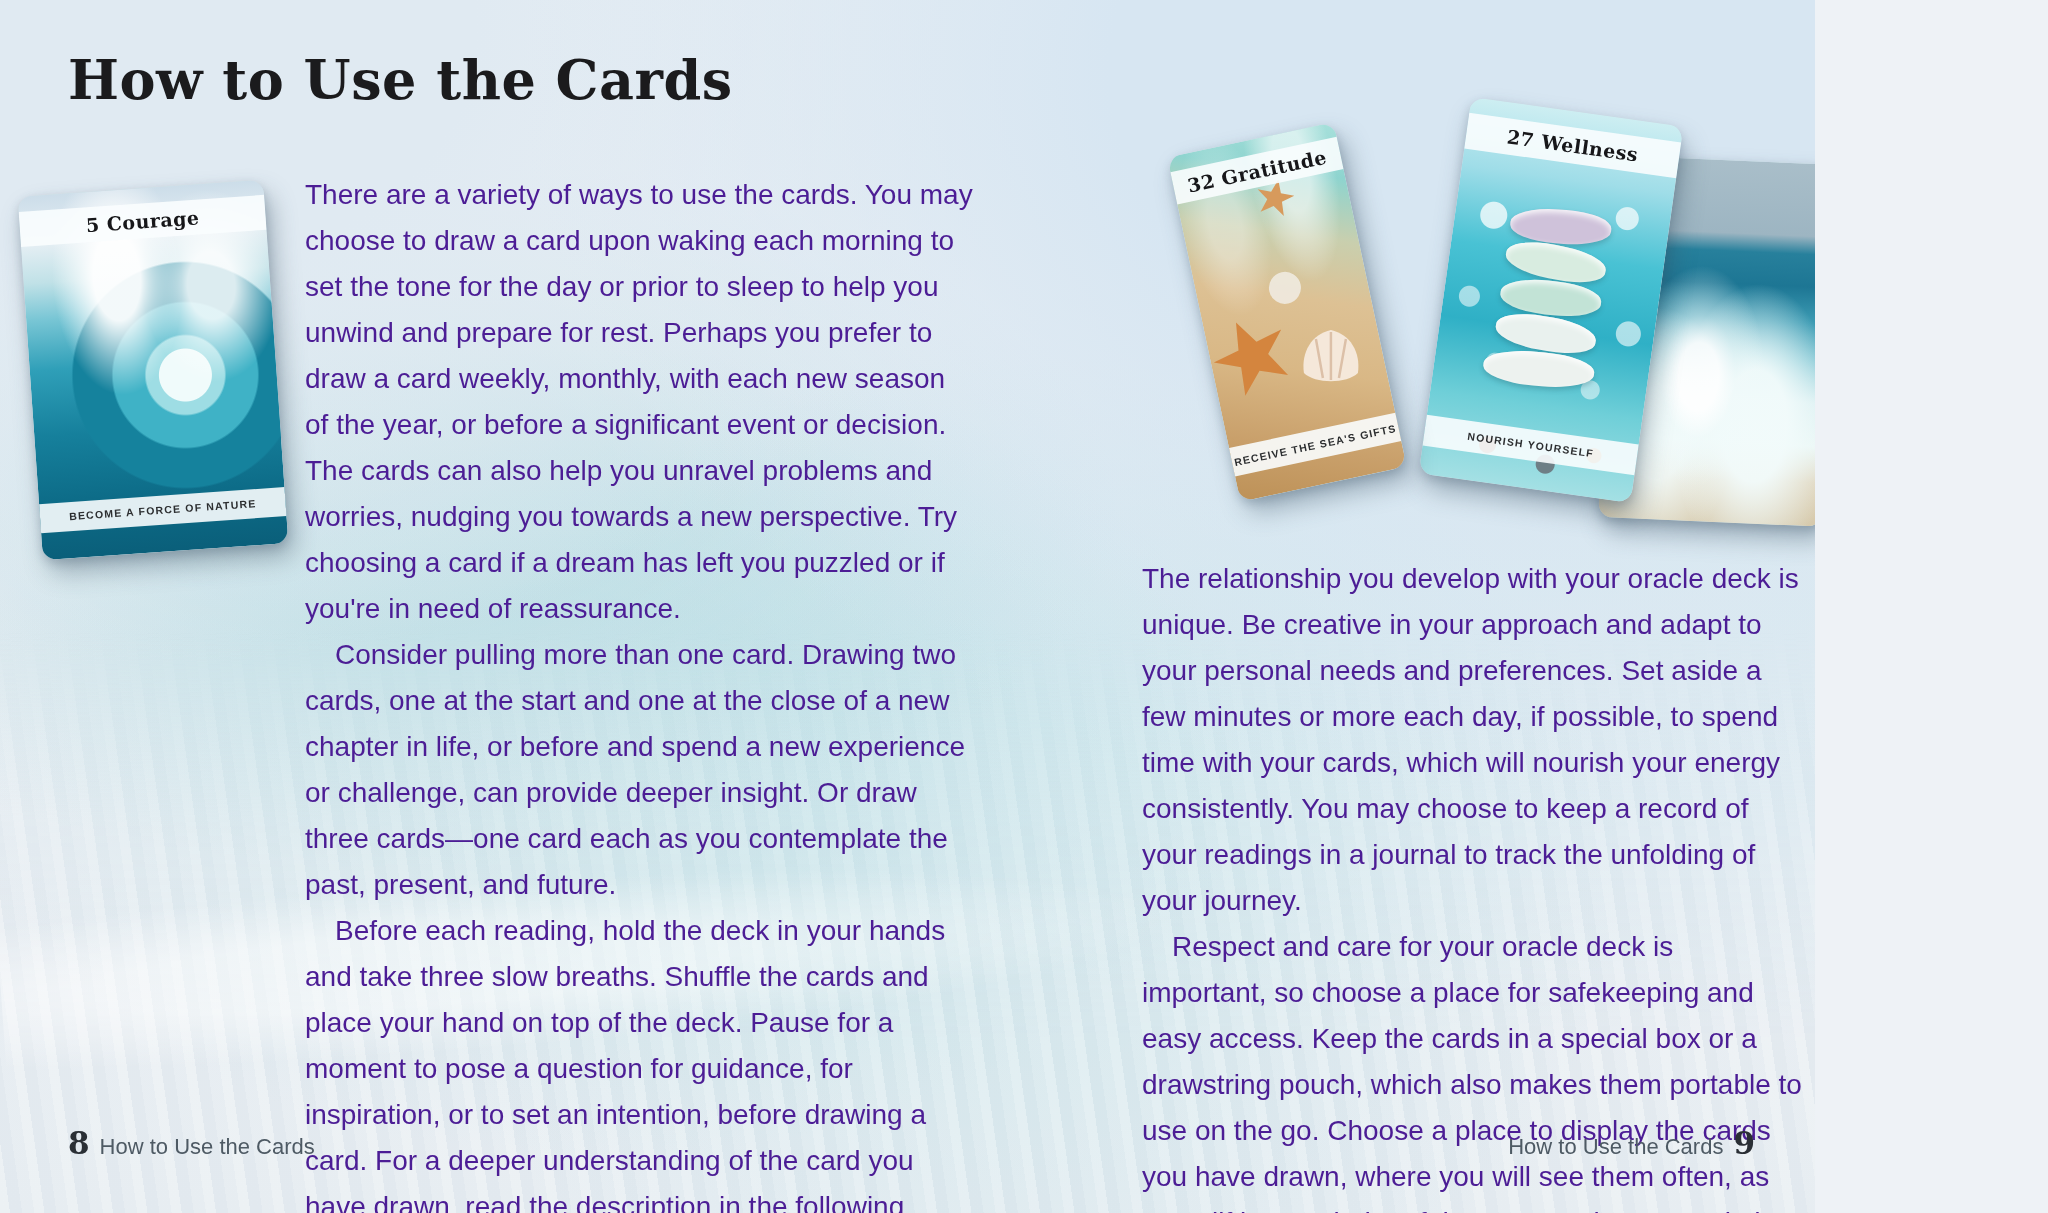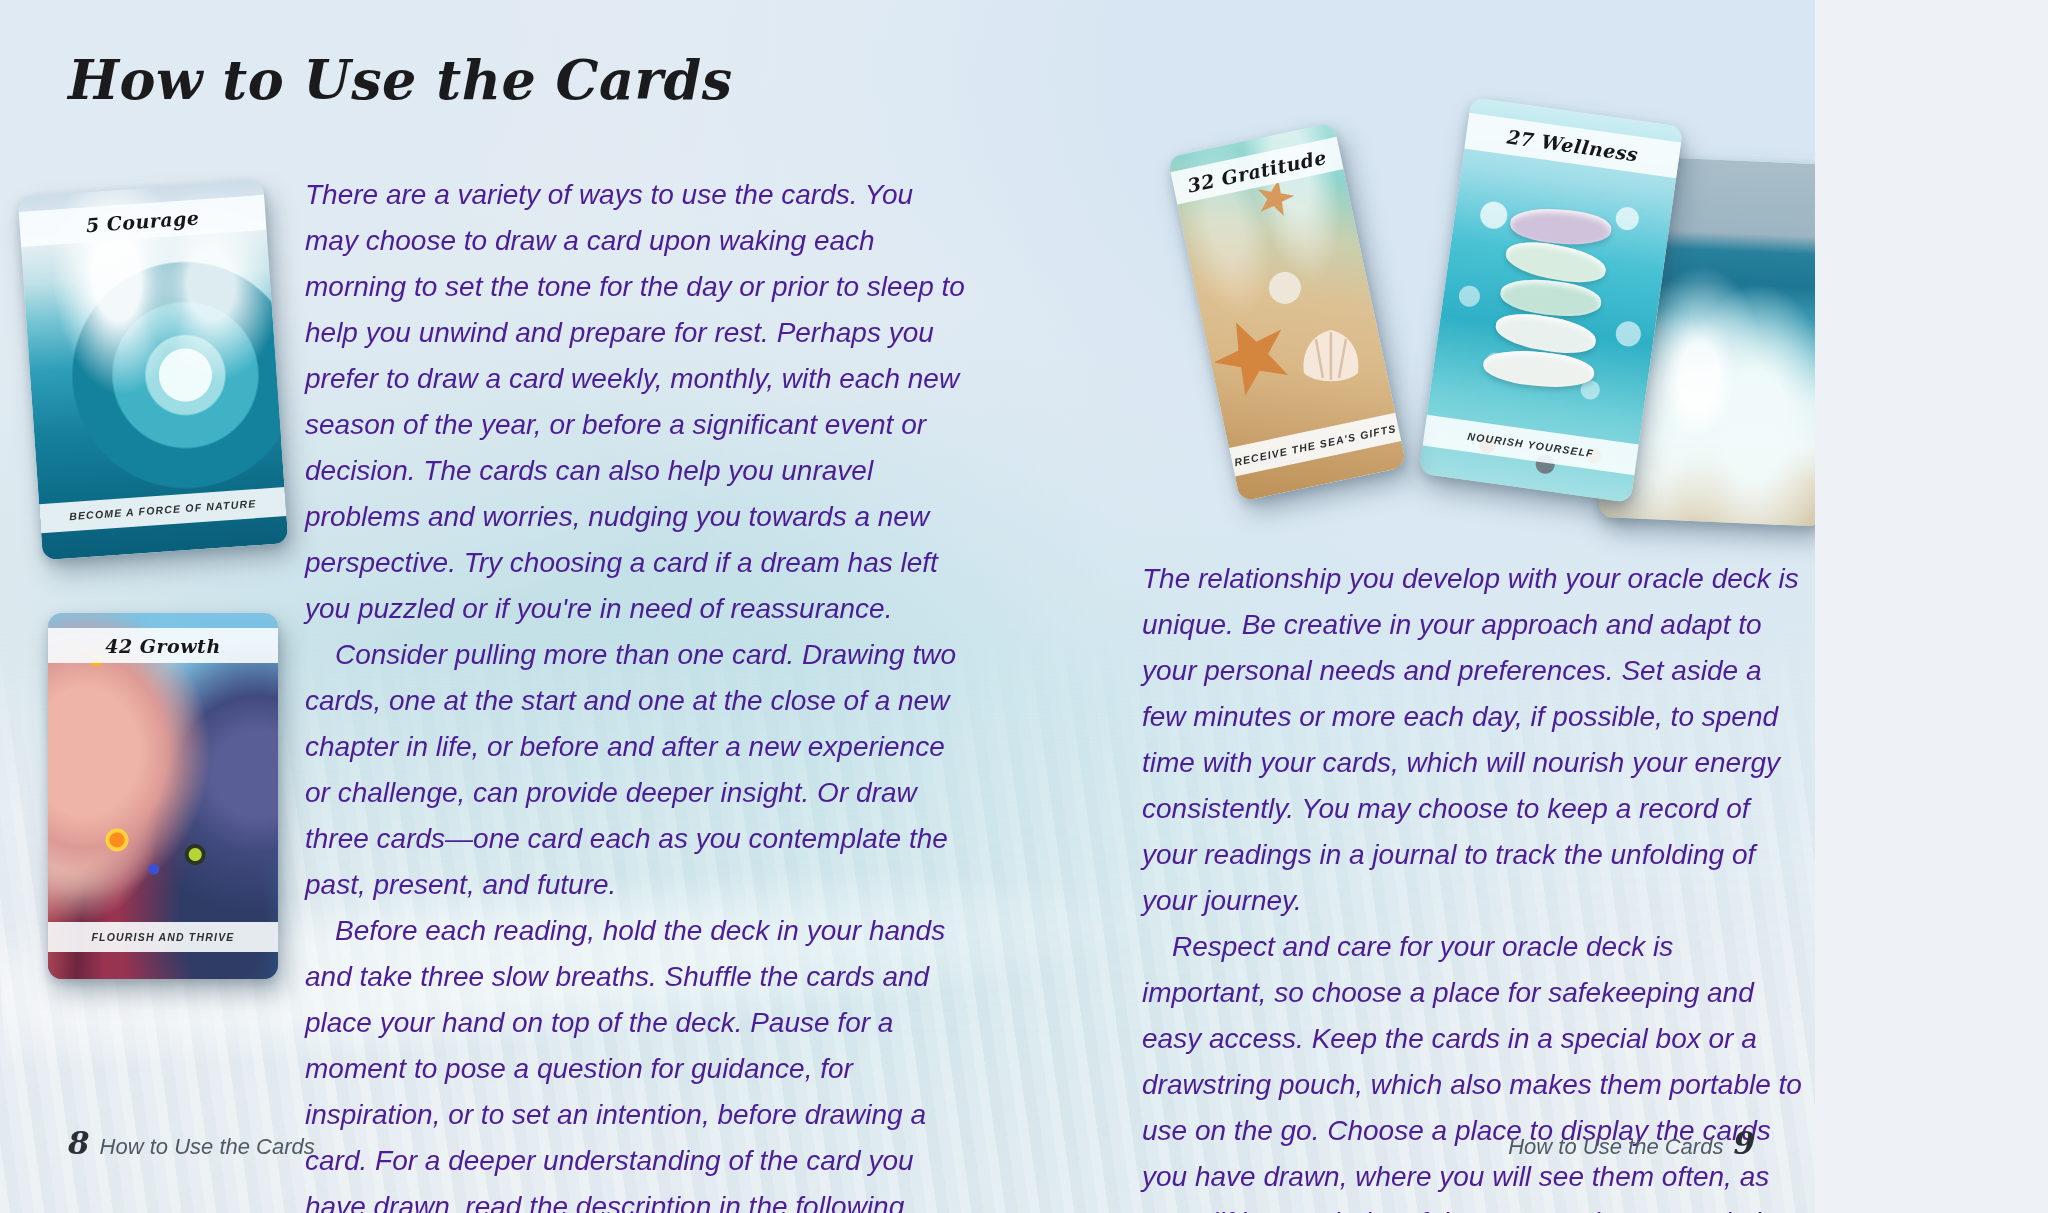--- a/index.html
+++ b/index.html
@@ -1,19 +1,19 @@
 <!DOCTYPE html>
 <html><head>
 <meta charset="utf-8">
 <style>
   * { margin:0; padding:0; box-sizing:border-box; }
   html,body { width:2048px; height:1213px; }
   body { font-family:"Liberation Sans", sans-serif; background:#eef2f6; overflow:hidden; }
 
-  .spread { position:relative; width:1815px; height:1213px; overflow:hidden;font-style:italic; }
+  .spread { position:relative; width:1815px; height:1213px; overflow:hidden; }
 
   
   .bg-base {
     position:absolute; inset:0;
     background:
       radial-gradient(ellipse at 82% 6%,  #d7e6f2 0 18%, rgba(215,230,242,0) 46%),
       radial-gradient(ellipse at 8% 3%,   #e0eaf2 0 14%, rgba(224,234,242,0) 38%),
       radial-gradient(ellipse at 22% 42%, rgba(145,205,214,.28) 0 12%, rgba(145,205,214,0) 36%),
       radial-gradient(ellipse at 33% 62%, rgba(170,218,224,.30) 0 13%, rgba(170,218,224,0) 38%),
       radial-gradient(ellipse at 56% 72%, rgba(188,226,231,.38) 0 15%, rgba(188,226,231,0) 42%),
@@ -166,33 +166,24 @@
   <div class="card card-courage">
     <div class="art"></div>
     <div class="band band-top">
       <span class="card-title">5 Courage</span>
     </div>
     <div class="band band-bottom">
       <span class="card-affirm">BECOME A FORCE OF NATURE</span>
     </div>
   </div>
 
-  <div class="card card-growth">
-    <div class="art"></div>
-    <div class="band band-top">
-      <span class="card-title">42 Growth</span>
-    </div>
-    <div class="band band-bottom">
-      <span class="card-affirm">FLOURISH AND THRIVE</span>
-    </div>
-  </div>
 
   <div class="col col-left">
     <p>There are a variety of ways to use the cards. You may choose to draw a card upon waking each morning to set the tone for the day or prior to sleep to help you unwind and prepare for rest. Perhaps you prefer to draw a card weekly, monthly, with each new season of the year, or before a significant event or decision. The cards can also help you unravel problems and worries, nudging you towards a new perspective. Try choosing a card if a dream has left you puzzled or if you're in need of reassurance.</p>
-    <p class="indent">Consider pulling more than one card. Drawing two cards, one at the start and one at the close of a new chapter in life, or before and after a new experience or challenge, can provide deeper insight. Or draw three cards—one card each as you contemplate the past, present, and future.</p>
+    <p class="indent">Consider pulling more than one card. Drawing two cards, one at the start and one at the close of a new chapter in life, or before and spend a new experience or challenge, can provide deeper insight. Or draw three cards—one card each as you contemplate the past, present, and future.</p>
     <p class="indent">Before each reading, hold the deck in your hands and take three slow breaths. Shuffle the cards and place your hand on top of the deck. Pause for a moment to pose a question for guidance, for inspiration, or to set an intention, before drawing a card. For a deeper understanding of the card you have drawn, read the description in the following pages of this book. The words of reflection that come with each card's message can be said as an affirmation, either silently to yourself, out loud in front of a mirror, or better yet, on location at the seaside gazing upon the awe-inspiring ocean waters.</p>
   </div>
 
   <div class="card card-wave">
     <div class="art"></div>
   </div>
 
   <div class="card card-wellness">
     <div class="art"></div>
     <div class="glass g1"></div>

